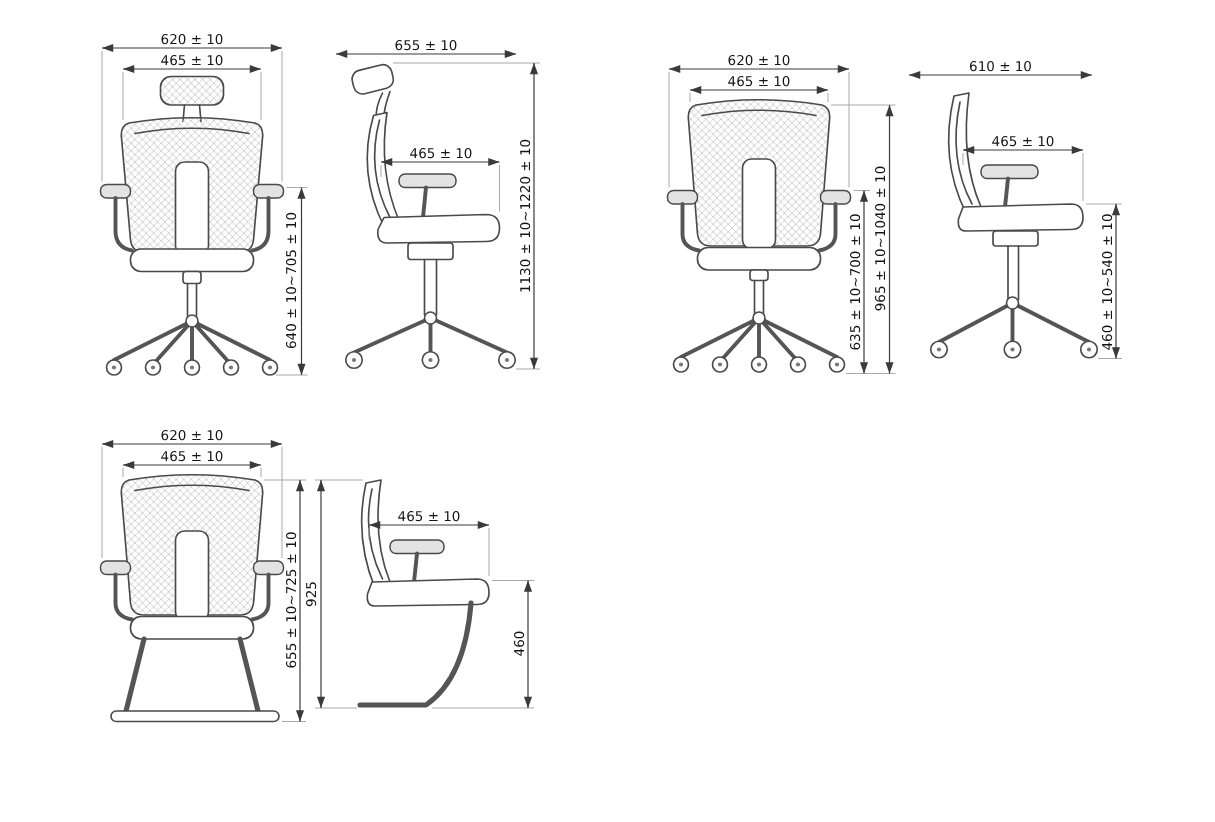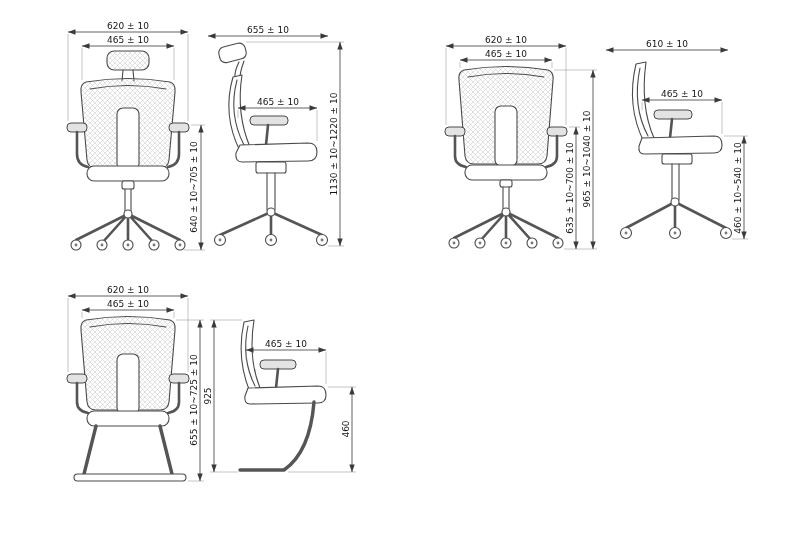--- a/index.html
+++ b/index.html
@@ -74,21 +74,21 @@
         <line class="dl" x1="32" y1="28" x2="124" y2="28" marker-start="url(#s1)" marker-end="url(#e1)"></line>
         <text class="t" x="78" y="25" text-anchor="middle">465 ± 10</text>
         <line class="ext" x1="141" y1="107" x2="155" y2="107"></line>
           <line class="ext" x1="134" y1="232" x2="155" y2="232"></line>
         <line class="dl" x1="151" y1="107" x2="151" y2="232" marker-start="url(#s1)" marker-end="url(#e1)"></line>
         <text class="t" transform="rotate(-90 147 169)" x="147" y="169" text-anchor="middle">640 ± 10~705 ± 10</text>
       </g>
     </svg>
   </div>
 
-  <div class="fig" style="left:194px; top:22px; width:155px; height:242px">
+  <div class="fig" style="left:210px; top:22px; width:155px; height:242px">
     <svg width="155" height="242" viewBox="0 0 155 242">
       <defs>
         <marker id="s2" markerWidth="9" markerHeight="7" refX="0.8" refY="3.5" orient="auto" markerUnits="userSpaceOnUse">
             <path d="M8.3,0.8 L0.8,3.5 L8.3,6.2 Z" fill="#3a3a3a"></path>
           </marker>
         <marker id="e2" markerWidth="9" markerHeight="7" refX="8.2" refY="3.5" orient="auto" markerUnits="userSpaceOnUse">
             <path d="M0.7,0.8 L8.2,3.5 L0.7,6.2 Z" fill="#3a3a3a"></path>
           </marker>
       </defs>
       <g>

